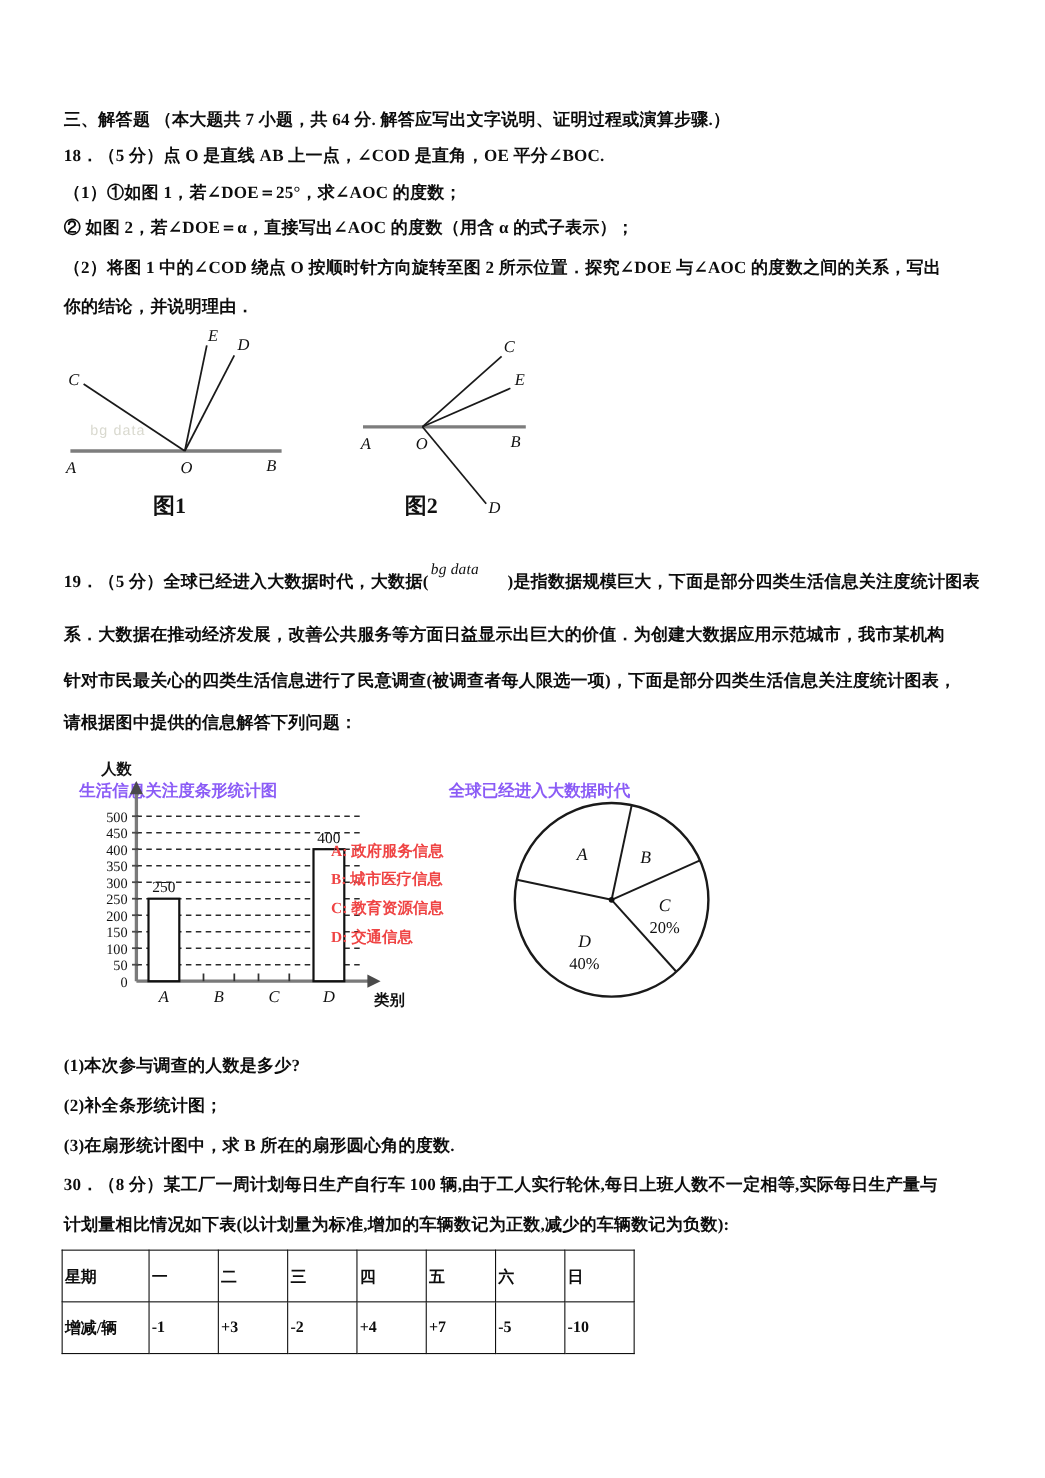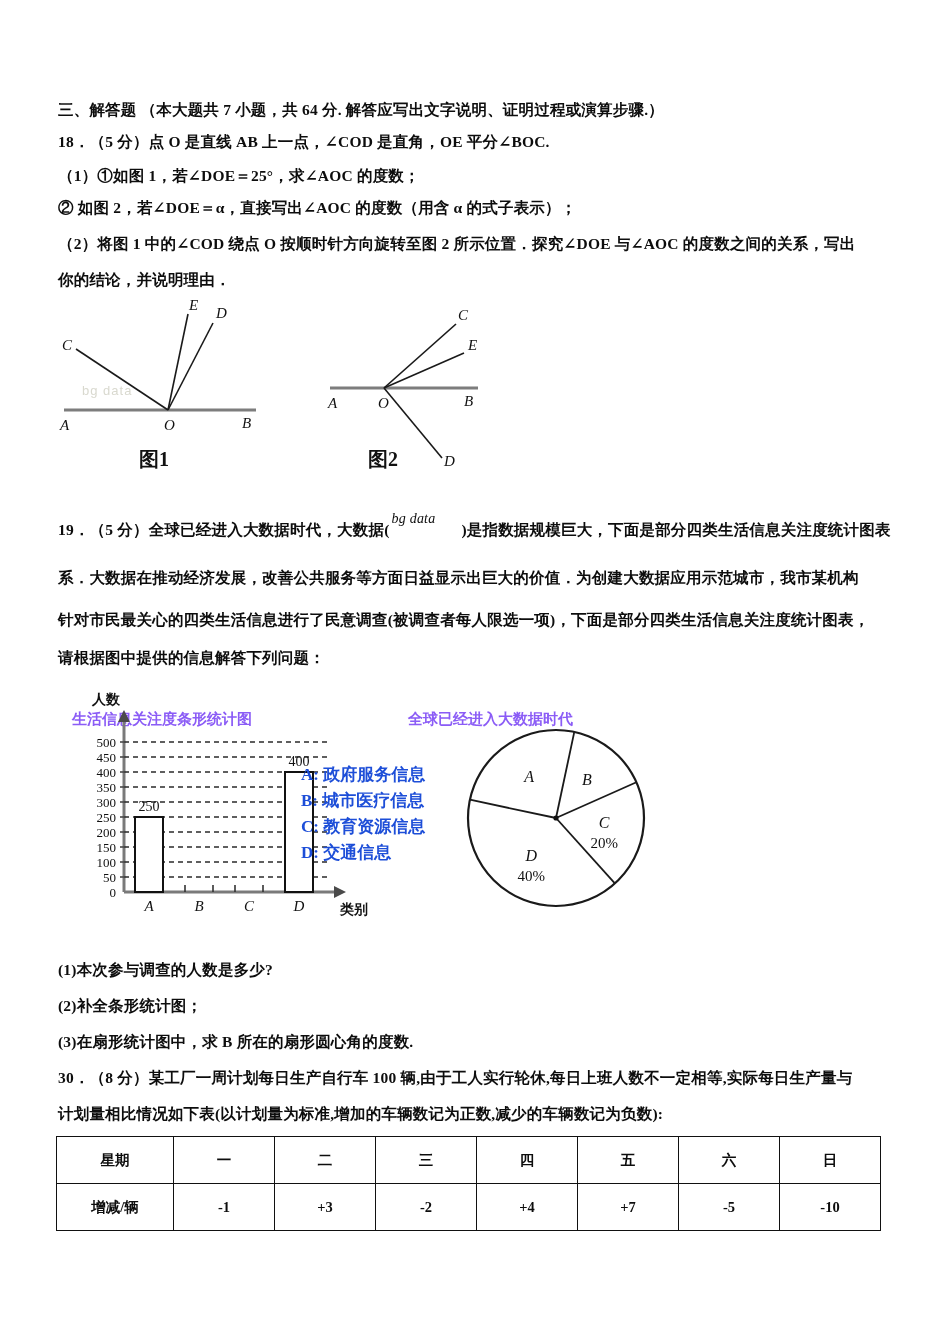--- a/index.html
+++ b/index.html
@@ -40,24 +40,24 @@
   .fig-cap {
     position: absolute;
     font-size: 20px;
     font-weight: 700;
     color: #111;
   }
 
   
   .legend {
     position: absolute;
-    font-size: 17px;
+    font-size: 14px;
     font-weight: 700;
     line-height: 26px;
-    color: #1d4ed8;
+    color: #ef4444;
   }
   .legend div { white-space: nowrap; }
 
   
   .chart-title {
     position: absolute;
     font-size: 15px;
     font-weight: 700;
     color: #8b5cf6;
     font-family: "Liberation Sans", sans-serif;
@@ -69,23 +69,23 @@
   .tbl {
     position: absolute;
     border-collapse: collapse;
     font-size: 14.5px;
     font-weight: 700;
     color: #0d0d0d;
   }
   .tbl td {
     border: 1.6px solid #111;
     height: 38px;
-    padding: 4px 21px;
+    padding: 4px 2px;
     vertical-align: middle;
-    text-align: center;
+    text-align: left;
   }
   .tbl td.hdr-label { width: 74px; }
   .tbl td.day { width: 58px; }
 
   
   .ghost {
     position: absolute;
     font-size: 13px;
     color: #d9d9cf;
     font-family: "Liberation Sans", sans-serif;

